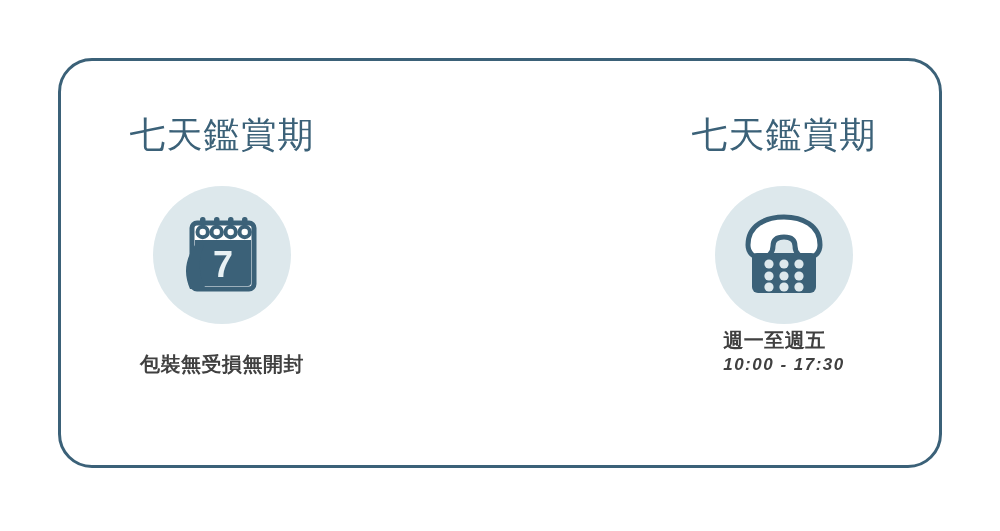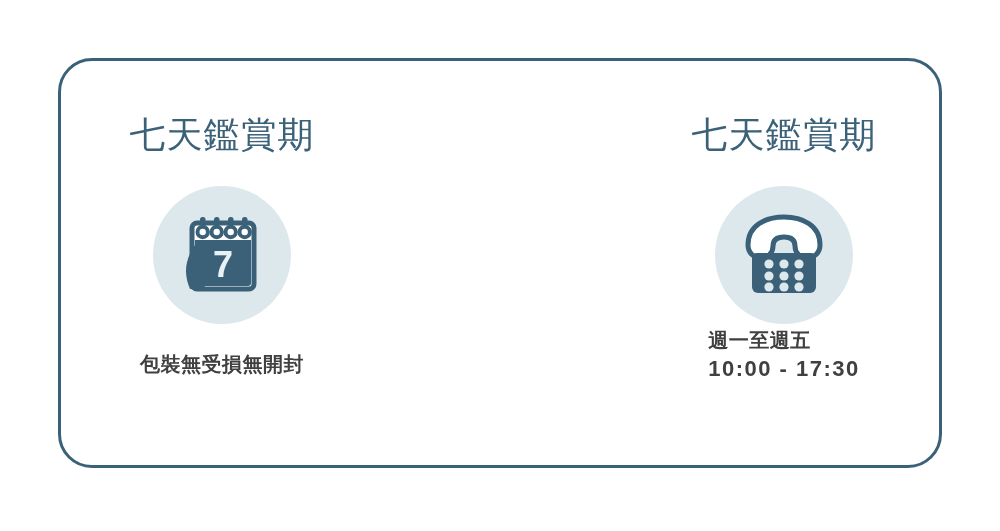--- a/index.html
+++ b/index.html
@@ -75,22 +75,23 @@
     margin-top: 24px;
     color: #404040;
     font-size: 20px;
     font-weight: bold;
     line-height: 1.35;
     letter-spacing: 0.5px;
     white-space: nowrap;
   }
   .caption .line2 {
     display: block;
-    font-size: 22px;
+    font-size: 17px;
     letter-spacing: 1.5px;
+    font-style: italic;
   }
   
   .feature.col-1 .caption { margin-top: 27px; }
   .feature.col-2 .caption { margin-top: 3px; }
   .feature.col-3 .caption { margin-top: 24px; }
 </style>
 </head>
 <body>
 
 <div class="stage">

